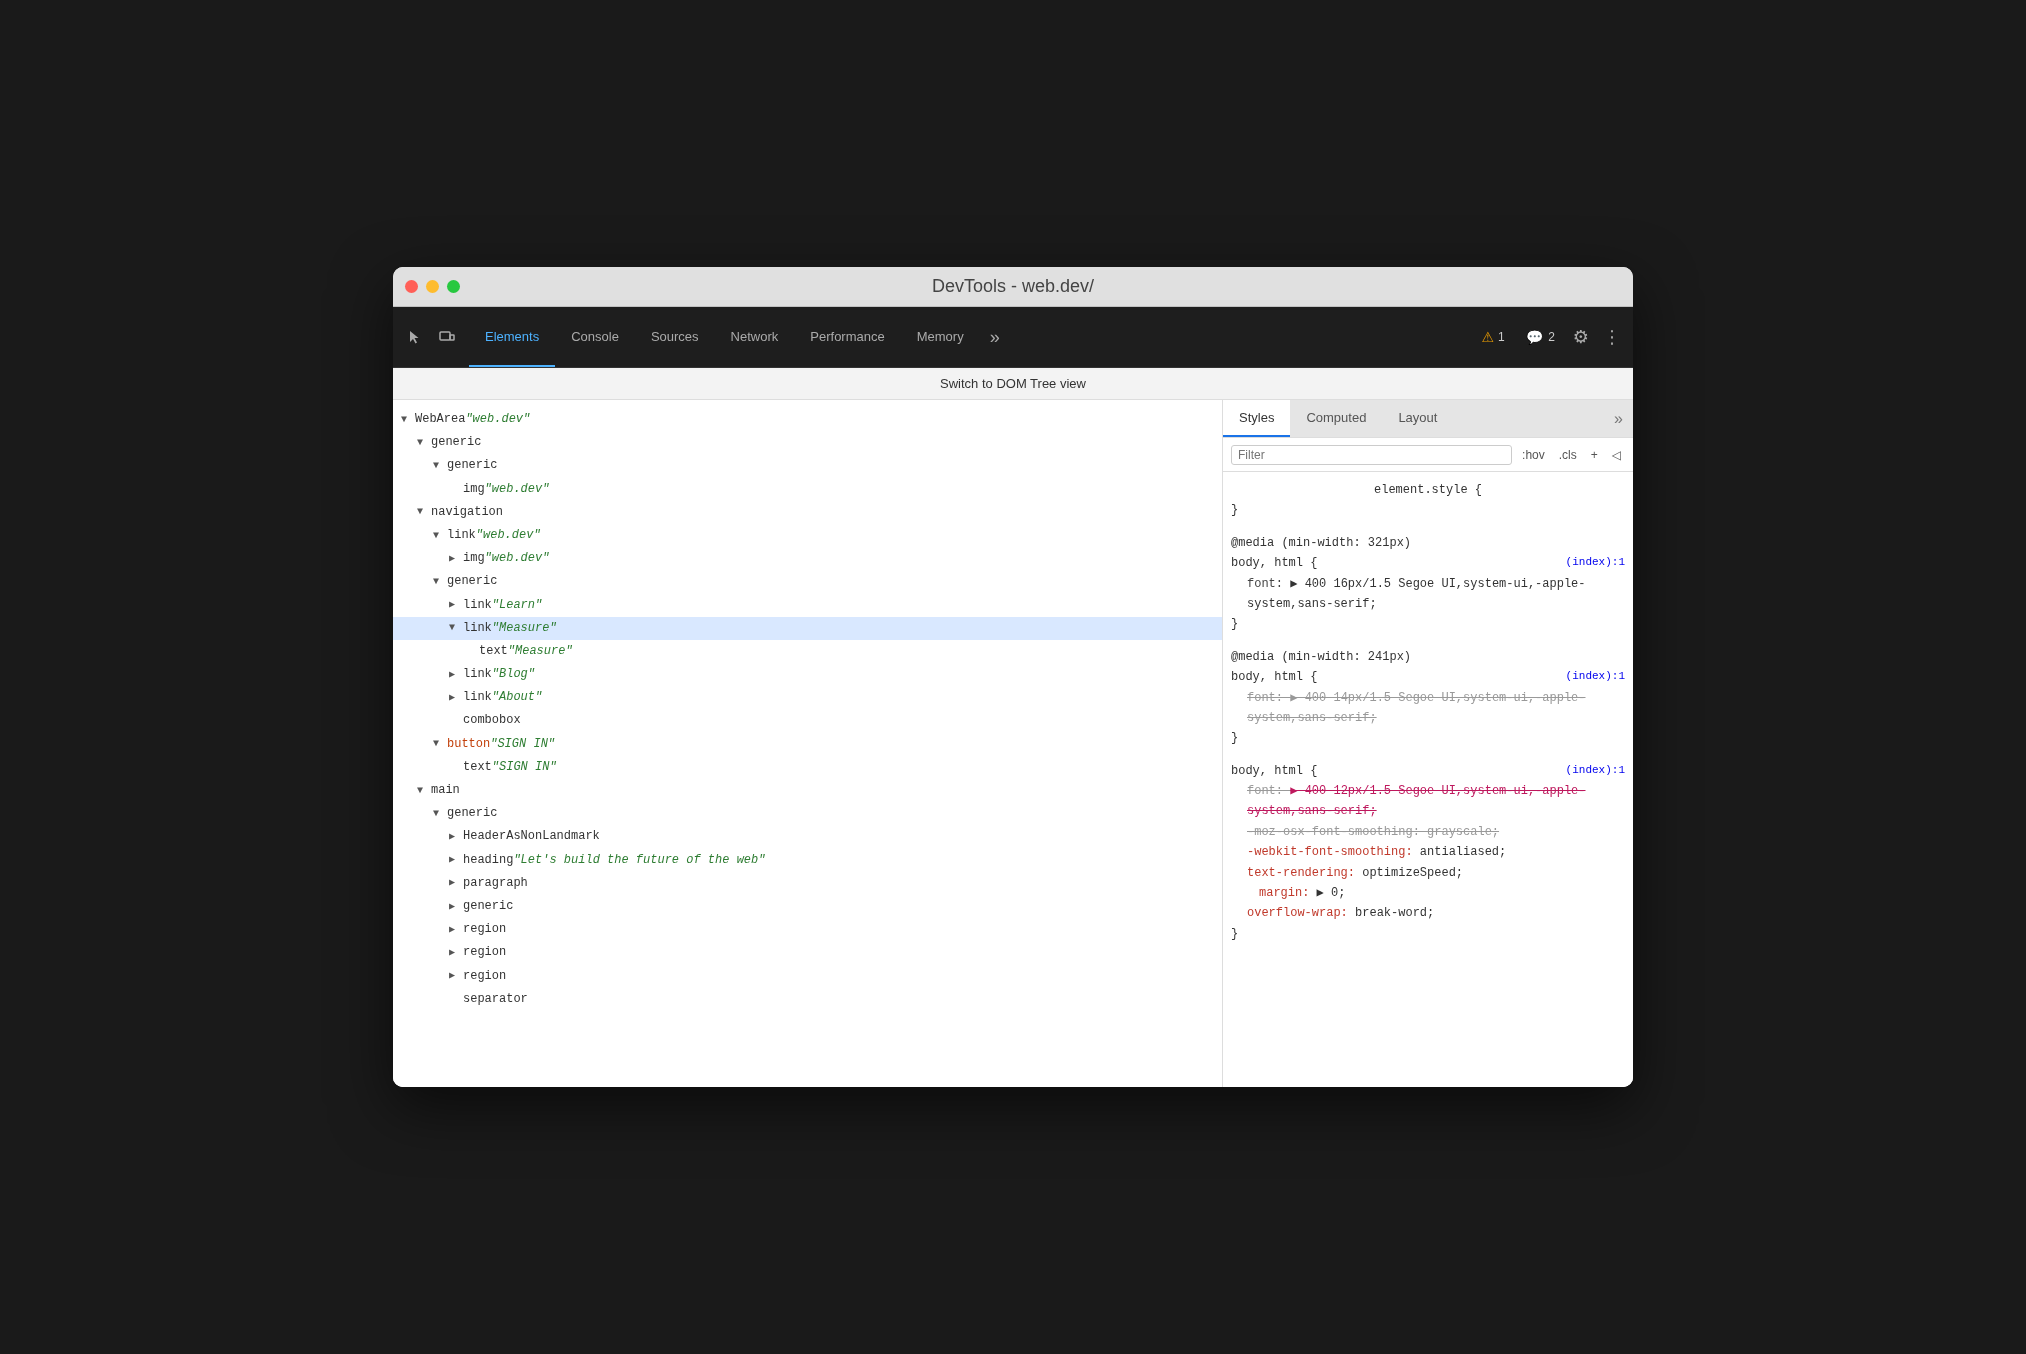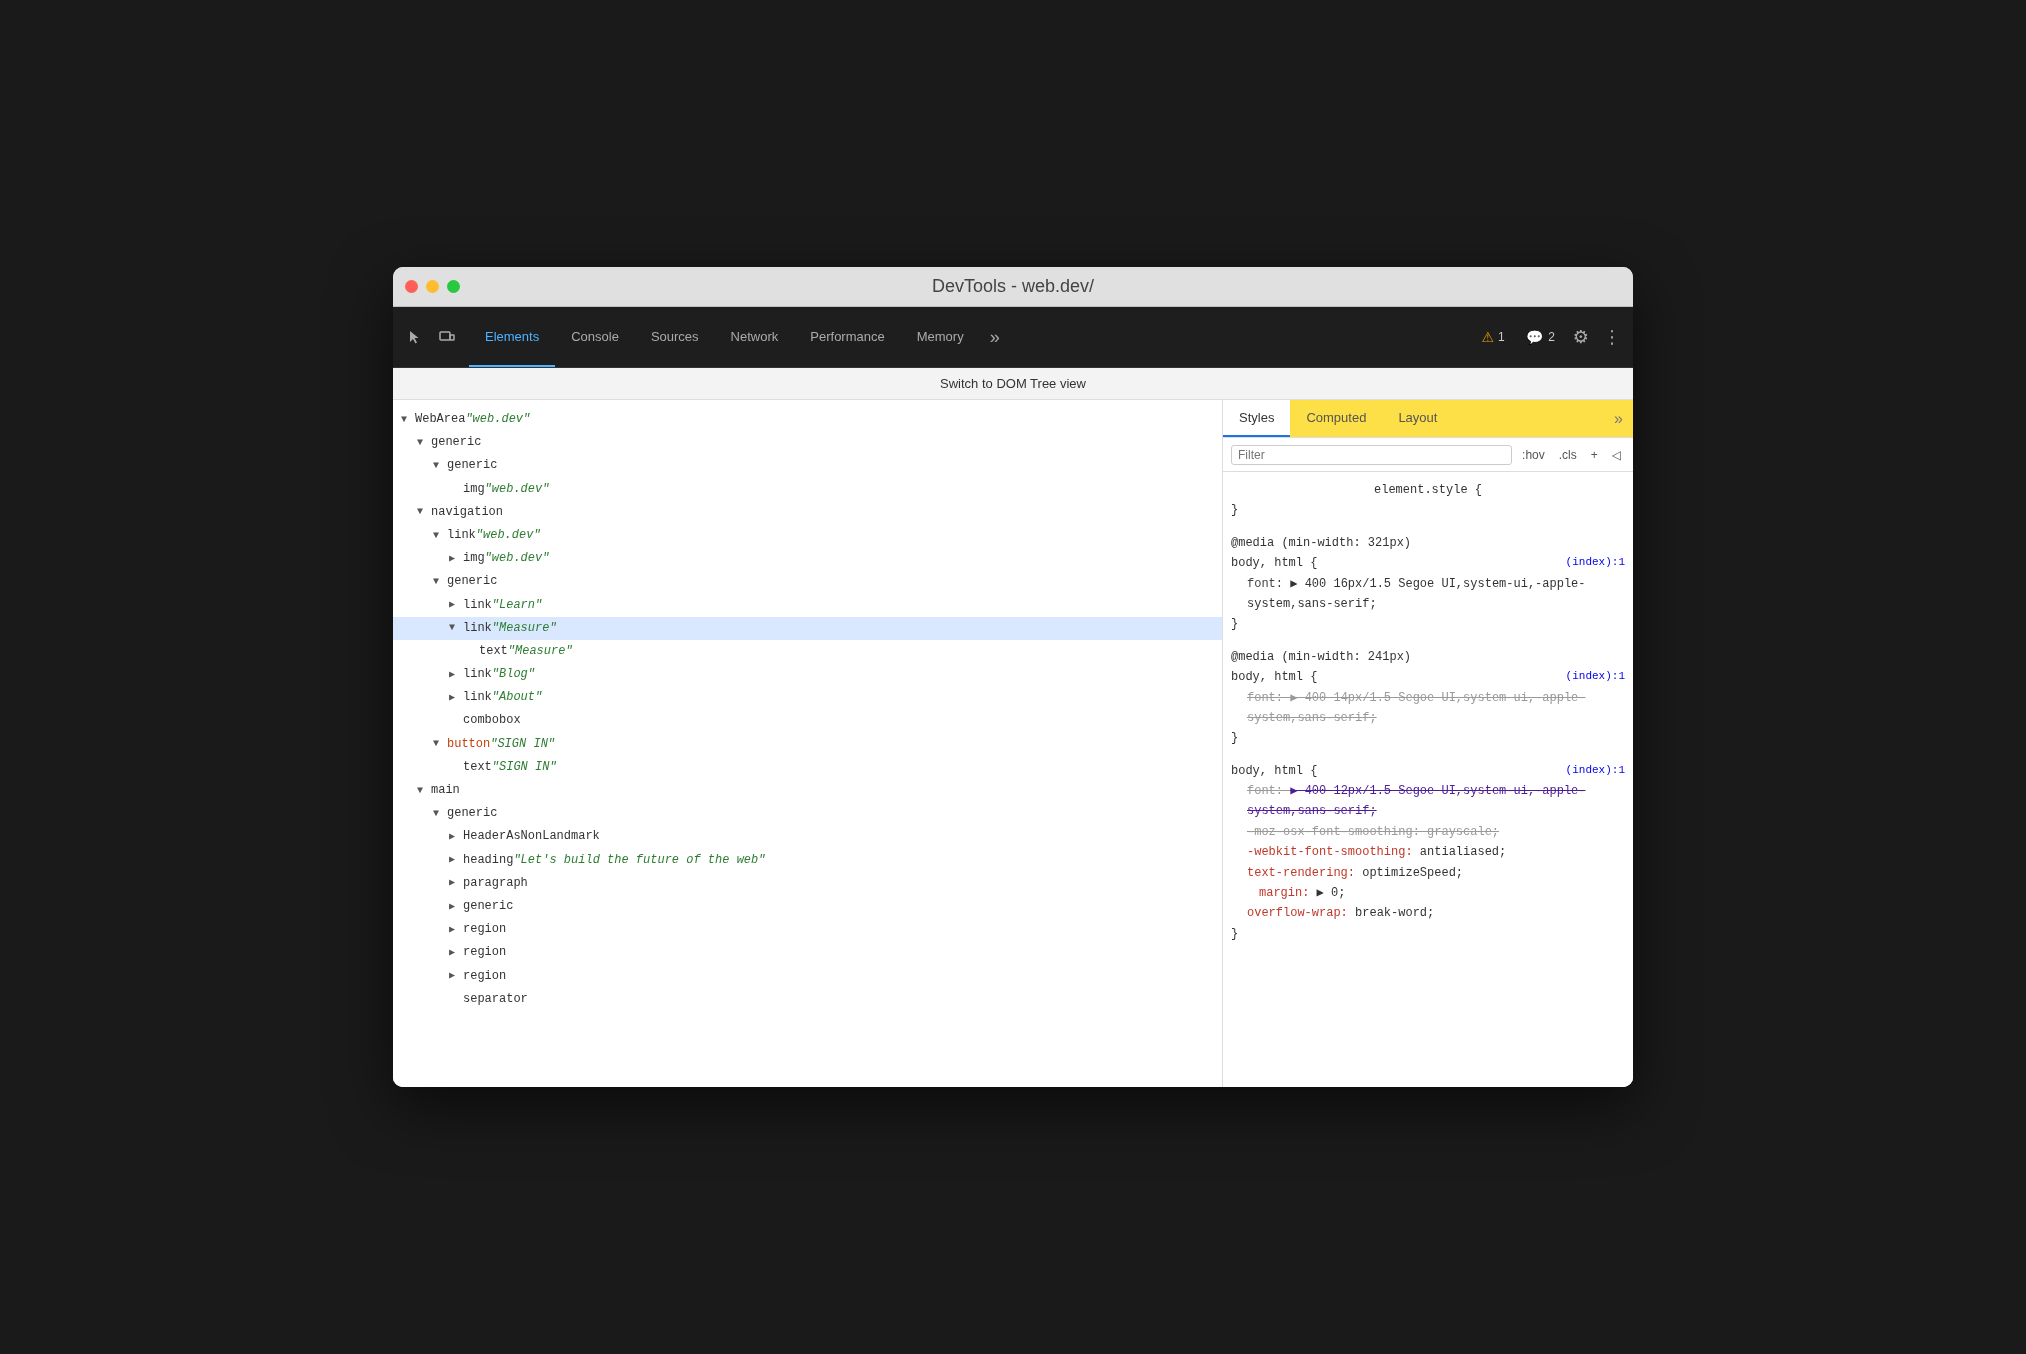--- a/index.html
+++ b/index.html
@@ -195,21 +195,21 @@
       background: #fff;
       display: flex;
       flex-direction: column;
       overflow: hidden;
     }
     
     .styles-tabs {
       display: flex;
       align-items: center;
       border-bottom: 1px solid #ddd;
-      background: #fde047;
+      background: #e5e5e5;
       height: 38px;
     }
     .styles-tab {
       padding: 0 16px;
       height: 100%;
       display: flex;
       align-items: center;
       font-size: 13px;
       color: #555;
       cursor: pointer;
@@ -535,21 +535,21 @@
                 <span style="color: rgb(0, 0, 238); font-size: 11px; cursor: pointer;">(index):1</span>
               </div>
               <div style="margin-left: 16px;"><span style="text-decoration: line-through; color: rgb(153, 153, 153);"> font: </span><span style="text-decoration: line-through; color: rgb(153, 153, 153);">▶ 400 14px/1.5 Segoe UI,system-ui,-apple-system,sans-serif;</span></div>
               <div style="color: rgb(51, 51, 51);">}</div>
             </div>
             <div class="css-block">
               <div style="display: flex; justify-content: space-between;">
                 <span style="color: rgb(51, 51, 51);">body, html {</span>
                 <span style="color: rgb(0, 0, 238); font-size: 11px; cursor: pointer;">(index):1</span>
               </div>
-              <div style="margin-left: 16px;"><span style="text-decoration: line-through; color: rgb(153, 153, 153);"> font: </span><span style="text-decoration: line-through; color: #4c1d95;">▶ 400 12px/1.5 Segoe UI,system-ui,-apple-system,sans-serif;</span></div>
+              <div style="margin-left: 16px;"><span style="text-decoration: line-through; color: rgb(153, 153, 153);"> font: </span><span style="text-decoration: line-through; color: #be185d;">▶ 400 12px/1.5 Segoe UI,system-ui,-apple-system,sans-serif;</span></div>
               <div style="margin-left: 16px;"><span style="text-decoration: line-through; color: rgb(153, 153, 153);"> -moz-osx-font-smoothing: </span><span style="text-decoration: line-through; color: rgb(153, 153, 153);">grayscale;</span></div>
               <div style="margin-left: 16px;"><span style="color: rgb(192, 57, 43);"> -webkit-font-smoothing: </span><span style="color: rgb(51, 51, 51);">antialiased;</span></div>
               <div style="margin-left: 16px;"><span style="color: rgb(192, 57, 43); text-align: center;"> text-rendering: </span><span style="color: rgb(51, 51, 51);">optimizeSpeed;</span></div>
               <div style="margin-left: 28px;"><span style="color: rgb(192, 57, 43);"> margin: </span><span style="color: rgb(51, 51, 51);">▶ 0;</span></div>
               <div style="margin-left: 16px;"><span style="color: rgb(192, 57, 43);"> overflow-wrap: </span><span style="color: rgb(51, 51, 51);">break-word;</span></div>
               <div style="color: rgb(51, 51, 51);">}</div>
             </div>
           </div>
       </div>
     </div>

